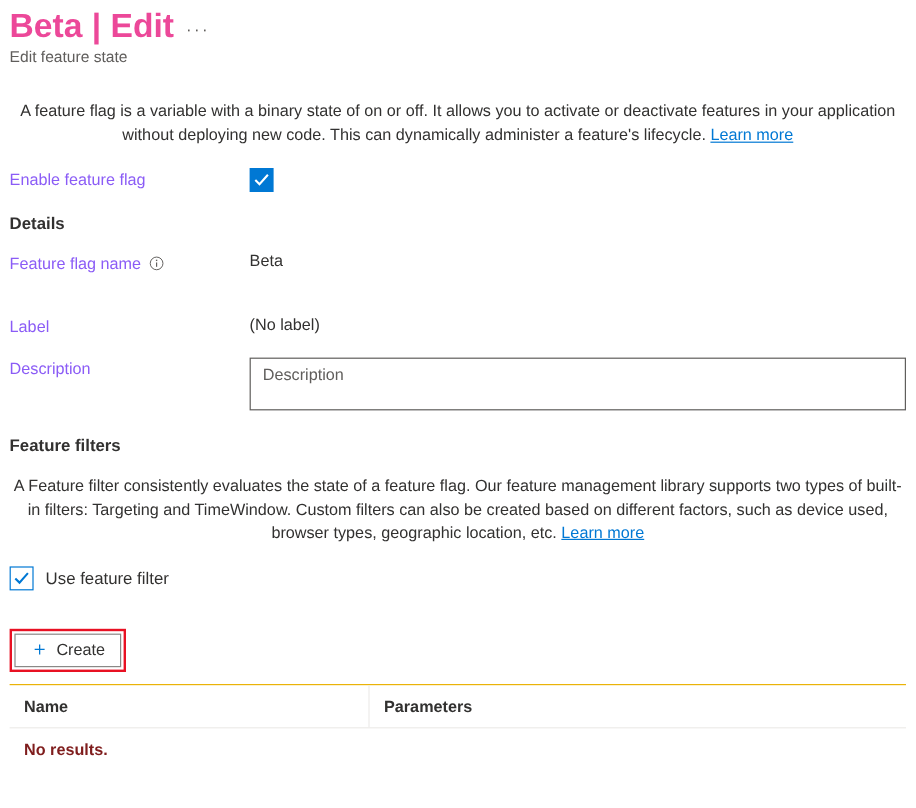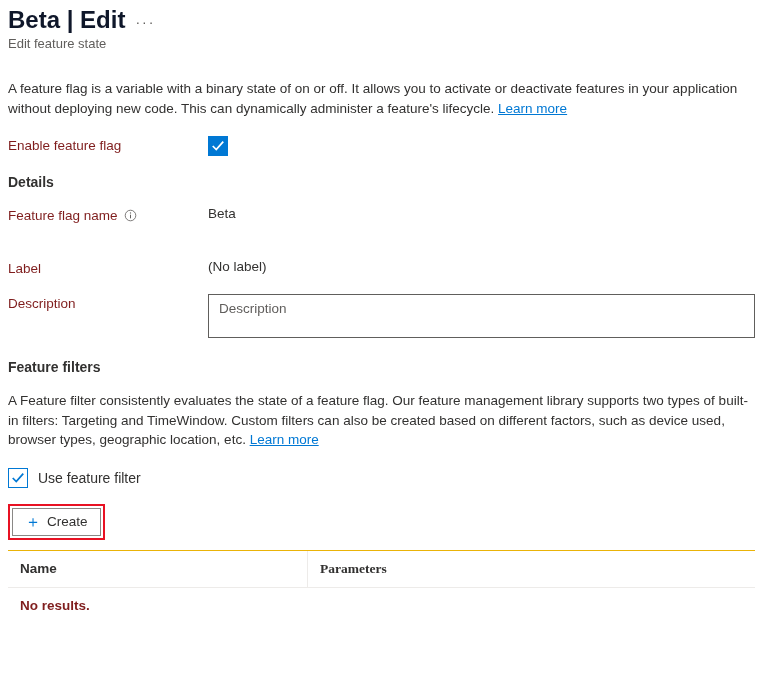--- a/index.html
+++ b/index.html
@@ -14,57 +14,58 @@
       padding: 6px 8px;
       font-size: 14px;
       width: 763px;
     }
     .title-row {
       display: flex;
       align-items: center;
       gap: 10px;
     }
     .page-title {
-      font-size: 24px;
+      font-size: 28px;
       font-weight: 600;
-      color: #0f172a;
+      color: #ec4899;
     }
     .title-more {
       color: #605e5c;
       font-size: 14px;
       cursor: pointer;
       letter-spacing: 2px;
       padding-top: 4px;
     }
     .subtitle {
       color: #605e5c;
       font-size: 13px;
       margin-top: 2px;
       margin-bottom: 28px;
     }
     .intro-text {
       font-size: 13.5px;
       line-height: 1.45;
       color: #323130;
       margin-bottom: 18px;
+      text-align: center;
     }
     .learn-more {
       color: #0078d4;
       text-decoration: underline;
       cursor: pointer;
     }
     .form-row {
       display: flex;
       align-items: flex-start;
       margin-bottom: 18px;
     }
     .form-row .label-col {
       flex: 0 0 200px;
       font-size: 13.5px;
-      color: #7f1d1d;
+      color: #8b5cf6;
       display: flex;
       align-items: center;
       gap: 6px;
       padding-top: 2px;
     }
     .form-row .value-col {
       flex: 1;
       font-size: 13.5px;
       color: #323130;
     }
@@ -120,21 +121,21 @@
       outline: none;
       color: #323130;
     }
     textarea.description-input::placeholder {
       color: #605e5c;
     }
     .feature-filter-check-row {
       display: flex;
       align-items: center;
       gap: 10px;
-      margin: 18px 0 16px 0;
+      margin: 18px 0 32px 0;
     }
     .create-button-wrap {
       display: inline-block;
       border: 2px solid #e81123;
       padding: 2px;
       margin-bottom: 10px;
     }
     .create-button {
       display: inline-flex;
       align-items: center;
@@ -163,21 +164,20 @@
     .table-header .th {
       flex: 0 0 300px;
       padding: 10px 12px;
       font-weight: 600;
       font-size: 13.5px;
       border-right: 1px solid #edebe9;
     }
     .table-header .th:last-child {
       flex: 1;
       border-right: none;
-      font-family: Liberation Serif, serif;
     }
     .table-empty {
       padding: 10px 12px;
       font-size: 13.5px;
       color: #7f1d1d;
       font-weight: bold;
     }
   </style>
 </head>
 <body>

